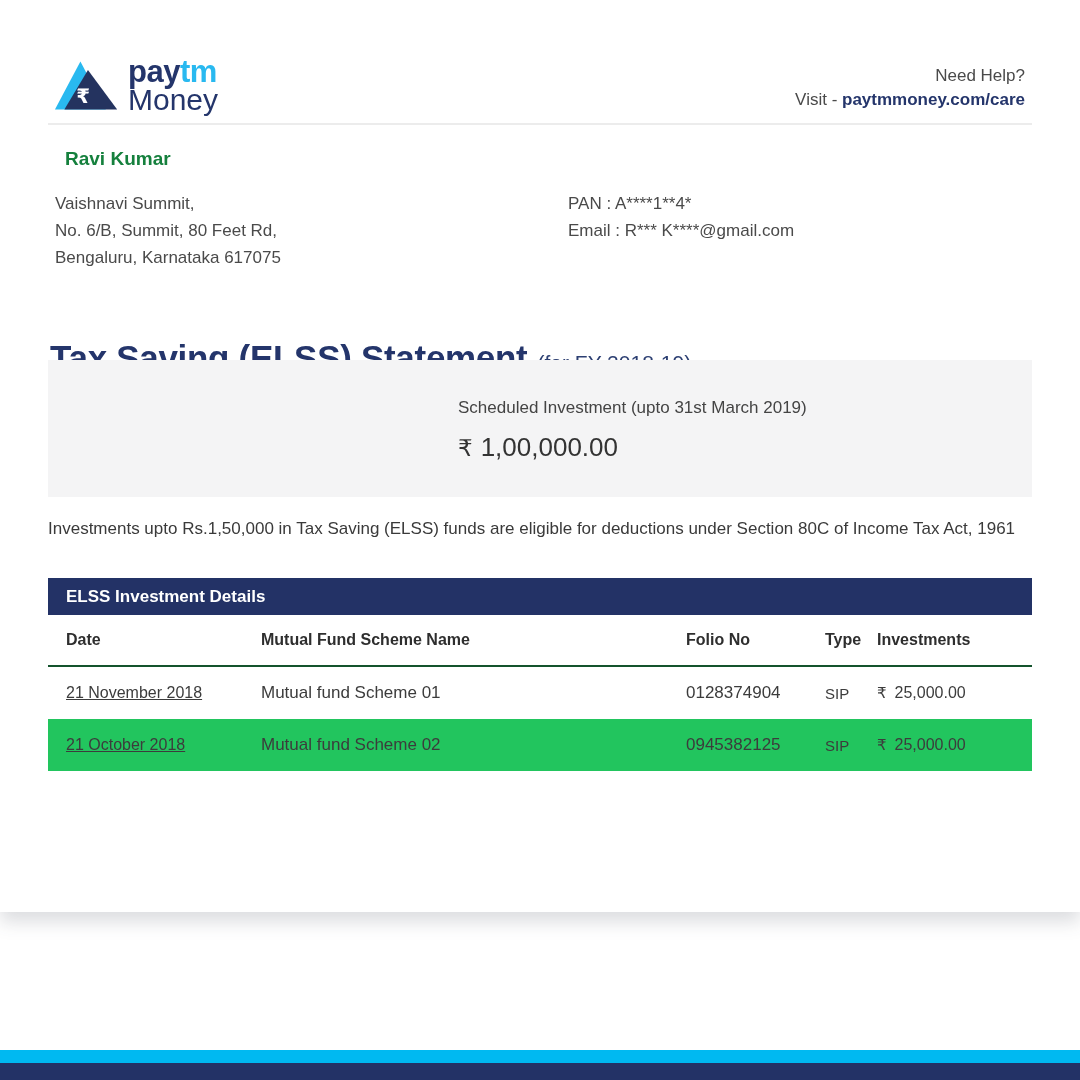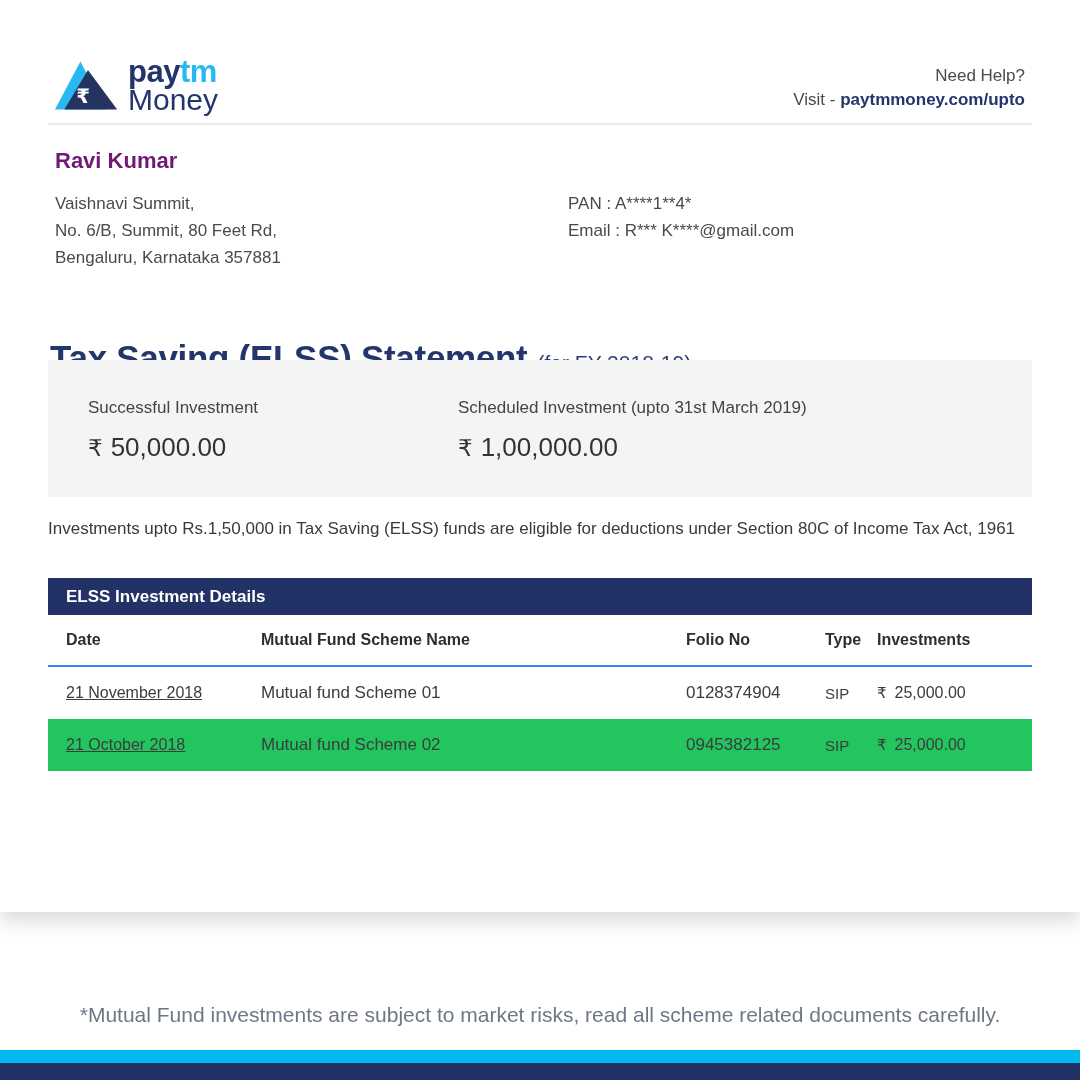--- a/index.html
+++ b/index.html
@@ -20,21 +20,21 @@
   .logo-mark { width:66px; height:60px; }
   .logo-word { margin-left:8px; padding-top:2px; line-height:28px; }
   .logo-paytm { font-size:31px; font-weight:700; letter-spacing:-0.5px; color:#24356b; }
   .logo-tm { color:#29b9f0; }
   .logo-money { font-size:30px; font-weight:500; color:#24356b; }
   .help { position:absolute; right:55px; top:64px; text-align:right; font-size:17px; line-height:24px; color:#4a4a4a; }
   .help-link { font-weight:700; color:#24356b; text-decoration:none; cursor:pointer; }
   .divider { position:absolute; left:48px; top:123px; width:984px; height:2px; background:#ececec; }
 
   
-  .cust-name { position:absolute; left:55px; top:148px; font-size:22px; font-weight:700; color:#701a75; }
+  .cust-name { position:absolute; left:65px; top:148px; font-size:19px; font-weight:700; color:#15803d; }
   .cust-address { position:absolute; left:55px; top:190px; font-size:17px; line-height:27px; color:#4a4a4a; }
   .cust-contact { position:absolute; left:568px; top:190px; font-size:17px; line-height:27px; color:#4a4a4a; }
 
   
   .stmt-title-row { position:absolute; left:50px; top:303px; display:flex; align-items:baseline; }
   .stmt-title { font-size:35px; font-weight:700; color:#24356b; letter-spacing:-0.3px; }
   .stmt-sub { font-size:21px; font-weight:400; color:#2c3f72; margin-left:10px;margin-top:48px; }
 
   
   .summary { position:absolute; left:48px; top:360px; width:984px; height:137px; background:#f4f4f5; }
@@ -46,21 +46,21 @@
   .summary-amt .cur { font-size:23px; margin-right:8px; }
 
   
   .note { position:absolute; left:48px; top:519px; font-size:17px; color:#3a3a3a; }
 
   
   .tbl { position:absolute; left:48px; top:578px; width:984px; }
   .tbl-titlebar { height:37px; background:#233266; color:#ffffff; font-size:17px; font-weight:700;
     display:flex; align-items:center; padding-left:18px; }
   .tbl-grid { display:grid; grid-template-columns:195px 425px 139px 52px auto; align-items:center; padding-left:18px; }
-  .tbl-head { height:52px; border-bottom:2px solid #3b82f6; font-size:16px; font-weight:700; color:#2e2e2e; }
+  .tbl-head { height:52px; border-bottom:2px solid #14532d; font-size:16px; font-weight:700; color:#2e2e2e; }
   .tbl-row { height:52px; font-size:17px; color:#3c3c3c; }
   .tbl-row .c-date { font-size:16px;text-decoration:underline; }
   .tbl-row .c-type { font-size:15px; }
   .tbl-row.alt { background:#22c55e; }
   .amt-cell .cur { font-size:15px; margin-right:8px; }
   .amt-cell .val { font-size:16px; }
 
   
   .disclaimer { position:absolute; left:0; top:1003px; width:1080px; text-align:center;
     font-size:21px; color:#6e7787; }
@@ -82,46 +82,42 @@
           <text x="31" y="47" fill="#ffffff" font-size="21" font-weight="bold" font-family="'DejaVu Sans',sans-serif" text-anchor="middle">₹</text>
         </svg>
         <div class="logo-word">
           <div class="logo-paytm"><span>pay</span><span class="logo-tm">tm</span></div>
           <div class="logo-money">Money</div>
         </div>
       </div>
 
       <div class="help">
         <div>Need Help?</div>
-        <div><span>Visit - </span><span class="help-link">paytmmoney.com/upto</span></div>
+        <div><span>Visit - </span><span class="help-link">paytmmoney.com/care</span></div>
       </div>
 
       <div class="divider"></div>
 
       <div class="cust-name">Ravi Kumar</div>
       <div class="cust-address">
         <div>Vaishnavi Summit,</div>
         <div>No. 6/B, Summit, 80 Feet Rd,</div>
-        <div>Bengaluru, Karnataka 357881</div>
+        <div>Bengaluru, Karnataka 617075</div>
       </div>
       <div class="cust-contact">
         <div>PAN : A****1**4*</div>
         <div>Email : R*** K****@gmail.com</div>
       </div>
 
       <div class="stmt-title-row">
         <span class="stmt-title">Tax Saving (ELSS) Statement</span>
         <span class="stmt-sub">(for FY 2018-19)</span>
       </div>
 
       <div class="summary">
-        <div class="summary-col c1">
-          <div class="summary-label">Successful Investment</div>
-          <div class="summary-amt"><span class="cur">₹</span><span>50,000.00</span></div>
-        </div>
         <div class="summary-col c2">
           <div class="summary-label">Scheduled Investment (upto 31st March 2019)</div>
           <div class="summary-amt"><span class="cur">₹</span><span>1,00,000.00</span></div>
         </div>
       </div>
 
       <div class="note">Investments upto Rs.1,50,000 in Tax Saving (ELSS) funds are eligible for deductions under Section 80C of Income Tax Act, 1961</div>
 
       <div class="tbl">
         <div class="tbl-titlebar">ELSS Investment Details</div>
@@ -144,17 +140,16 @@
           <div>Mutual fund Scheme 02</div>
           <div>0945382125</div>
           <div class="c-type">SIP</div>
           <div class="amt-cell"><span class="cur">₹</span><span class="val">25,000.00</span></div>
         </div>
       </div>
 
     </div>
   </div>
 
-  <div class="disclaimer">*Mutual Fund investments are subject to market risks, read all scheme related documents carefully.</div>
   <div class="bar-cyan"></div>
   <div class="bar-navy"></div>
 
 </div>
 
 </body></html>

